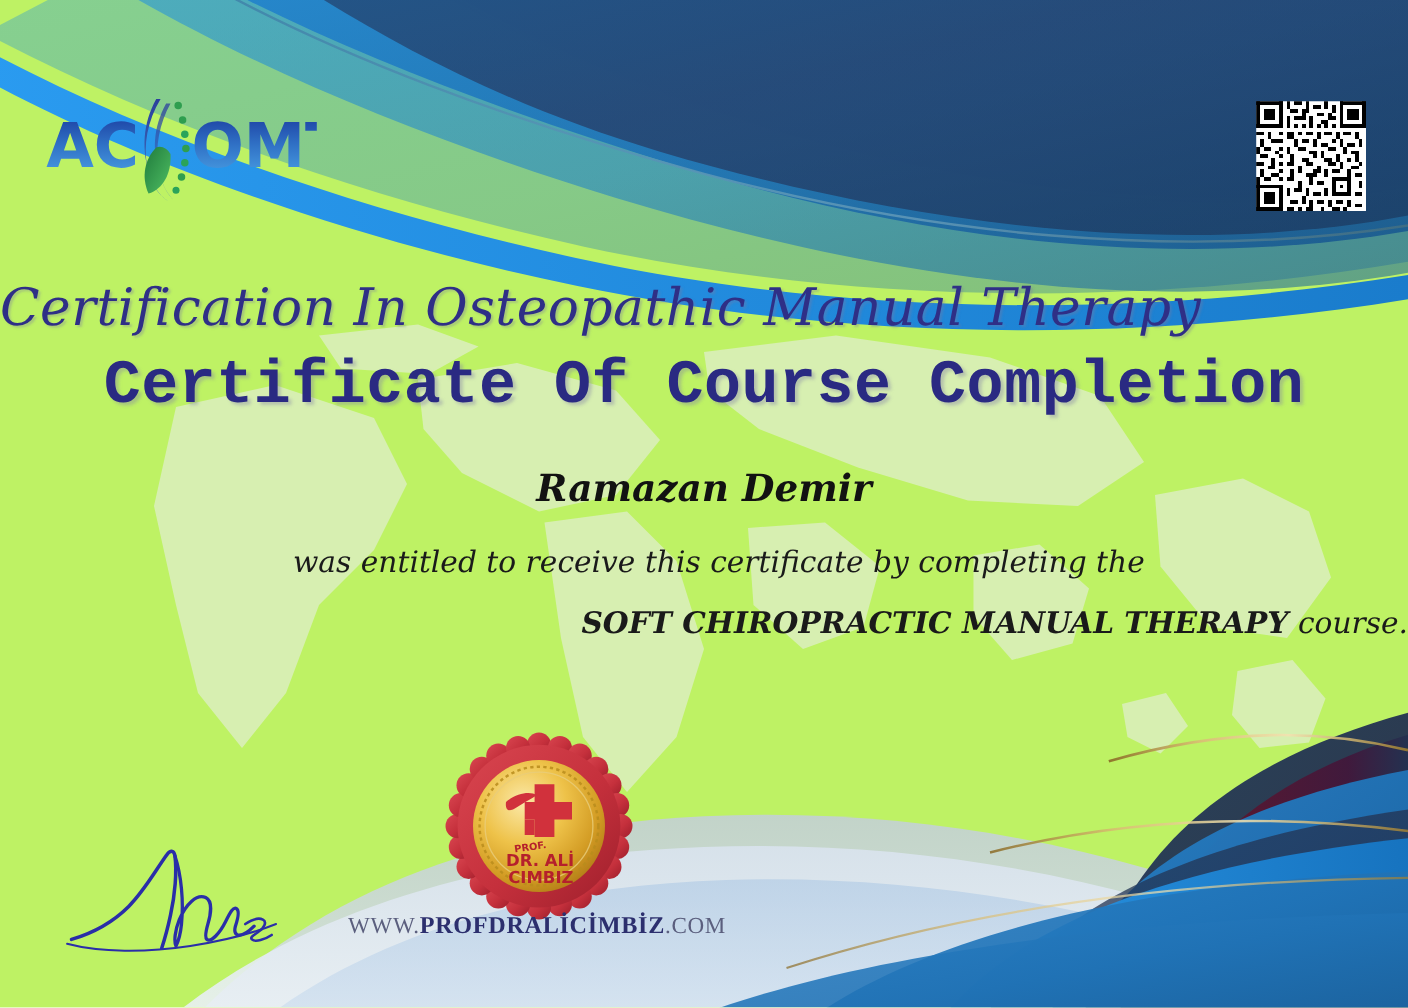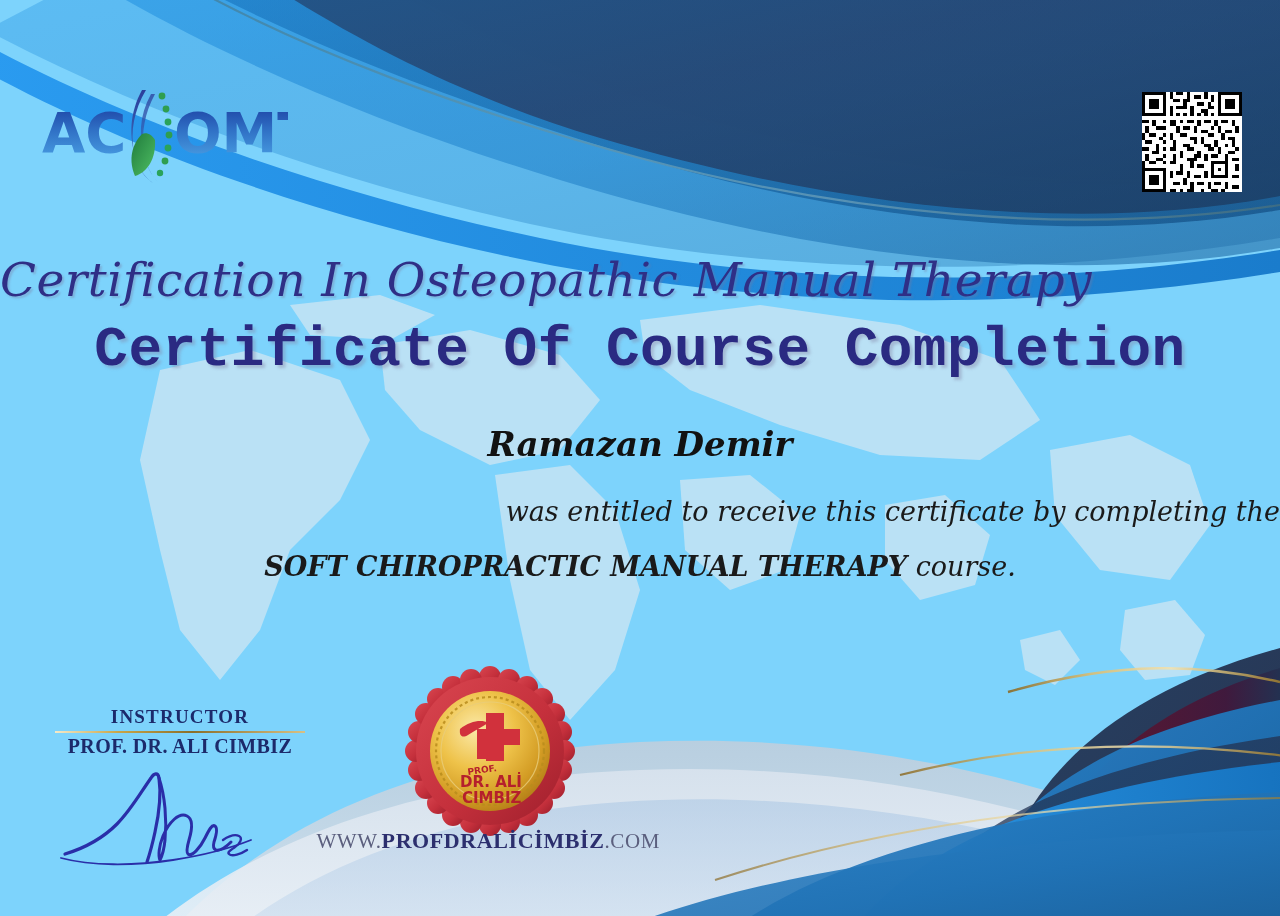--- a/index.html
+++ b/index.html
@@ -5,21 +5,21 @@
   html, body {
     margin: 0;
     padding: 0;
     background: #ffffff;
   }
   #certificate {
     position: relative;
     width: 1280px;
     height: 916px;
     overflow: hidden;
-    background: #7dd3fc;
+    background: #bef264;
     font-family: "Liberation Serif", serif;
   }
 
   
   .bg-layer {
     position: absolute;
     inset: 0;
     width: 1280px;
     height: 916px;
     pointer-events: none;
@@ -97,34 +97,34 @@
     font-size: 34px;
     color: #121212;
     white-space: nowrap;
   }
 
   .body-line1 {
     position: absolute;
     left: 0;
     right: 0;
     top: 496px;
-    text-align: right;
+    text-align: center;
     font-family: "DejaVu Serif", serif;
     font-style: italic;
     font-size: 27px;
     color: #1a1a1a;
     white-space: nowrap;
     padding-left: 27px;
   }
   .body-line2 {
     position: absolute;
     left: 0;
     right: 0;
     top: 551px;
-    text-align: center;
+    text-align: right;
     font-family: "DejaVu Serif", serif;
     font-style: italic;
     font-size: 27px;
     color: #1a1a1a;
     white-space: nowrap;
   }
   .body-line2 .course {
     font-weight: bold;
   }
 
@@ -508,25 +508,20 @@
 
   <div class="title-script">Certification In Osteopathic Manual Therapy</div>
   <div class="title-main">Certificate Of Course Completion</div>
 
   <div class="recipient">Ramazan Demir</div>
   <div class="body-line1">was entitled to receive this certificate by completing the</div>
   <div class="body-line2">
     <span class="course">SOFT CHIROPRACTIC MANUAL THERAPY</span><span> course.</span>
   </div>
 
-  <div class="instructor-block">
-    <div class="instructor-label">INSTRUCTOR</div>
-    <div class="instructor-rule"></div>
-    <div class="instructor-name">PROF. DR. ALI CIMBIZ</div>
-  </div>
 
   <svg class="signature" viewBox="0 0 230 110">
     <g fill="none" stroke="#2a2ea8" stroke-linecap="round" stroke-linejoin="round">
       <path d="M10,92 C30,86 48,76 62,62 C76,48 86,30 96,16 C99,11 103,10 104,16 C106,30 104,52 100,70 C97,84 94,94 92,100" stroke-width="3.2"></path>
       <path d="M104,16 C110,34 112,58 110,78 C109,88 107,94 105,98 C103,94 104,84 108,74 C114,60 124,50 132,54 C138,57 137,68 134,78 C132,85 131,90 133,92 C137,95 145,86 150,76 C154,68 157,62 160,64 C163,66 161,74 159,80 C158,84 158,87 161,88 C166,89 172,84 176,80" stroke-width="3"></path>
       <path d="M168,78 C174,74 180,72 184,74 C188,76 185,82 180,85 C176,88 172,90 174,92 C177,95 186,92 192,88" stroke-width="2.4"></path>
       <path d="M6,96 C36,104 78,104 118,98 C150,93 176,86 196,78" stroke-width="1.8"></path>
     </g>
   </svg>
 

